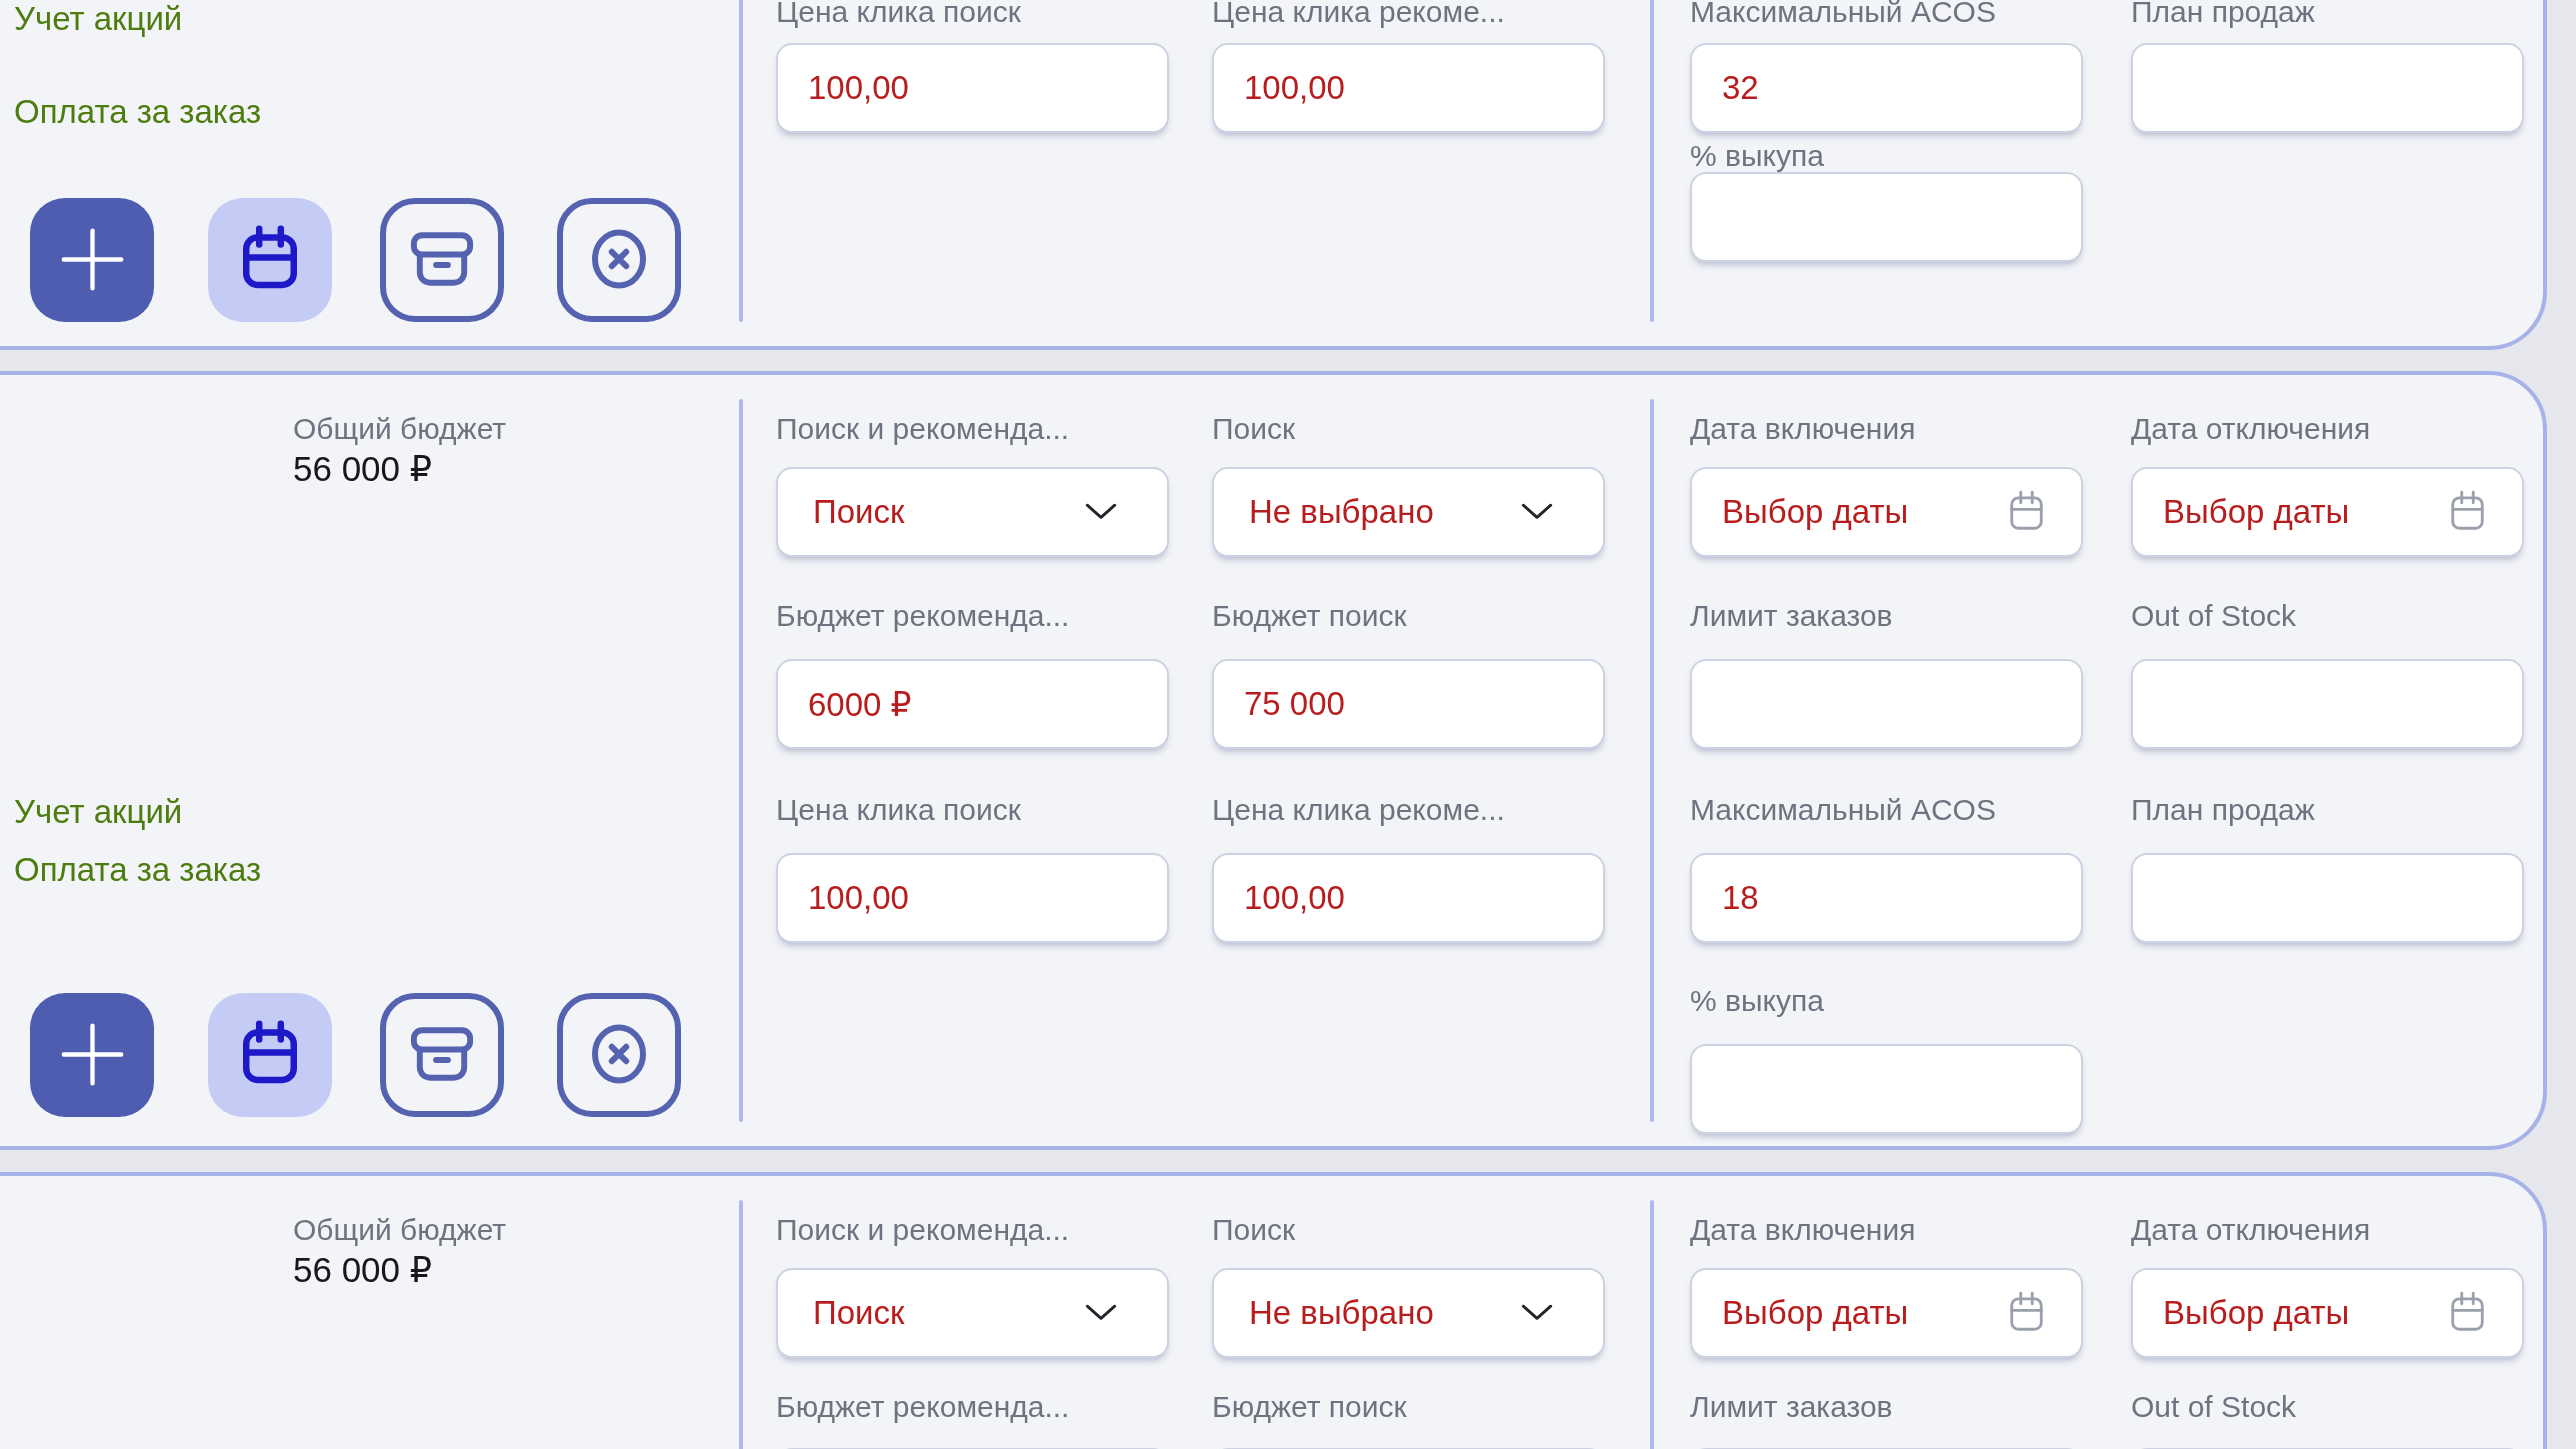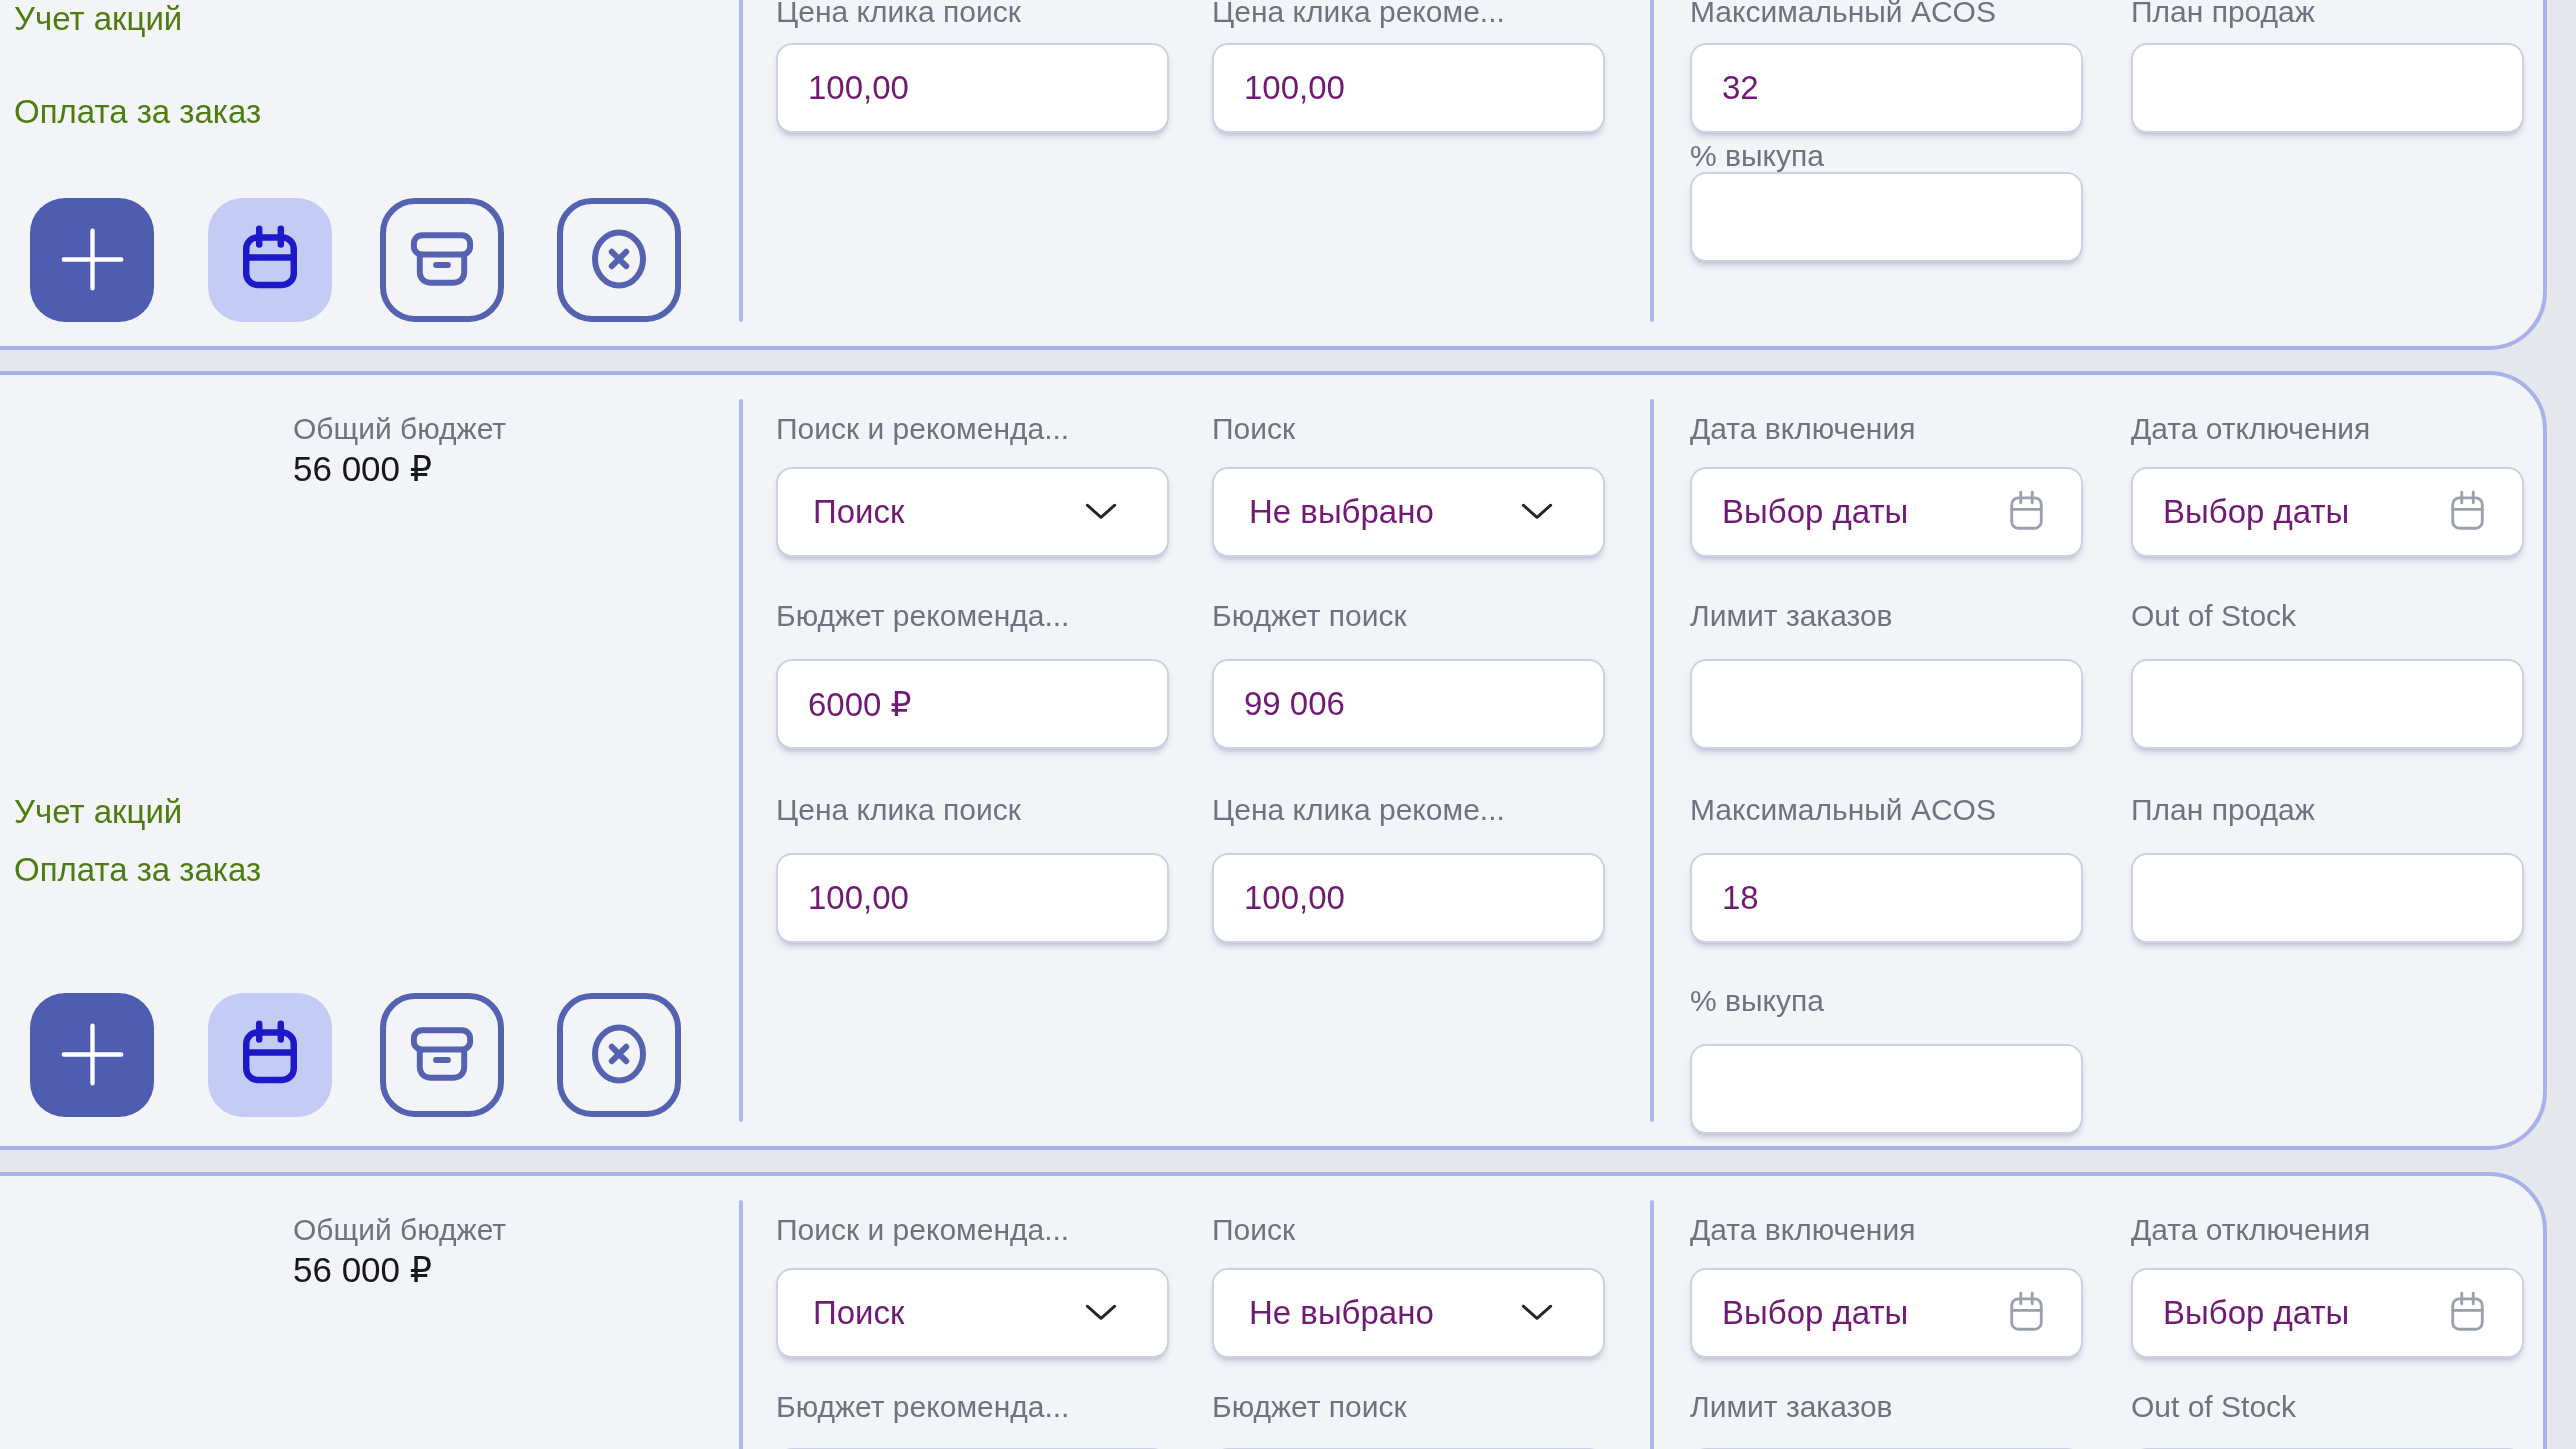--- a/index.html
+++ b/index.html
@@ -30,21 +30,21 @@
   .c-ma   { left:841px; }
   .c-mb   { left:1277px; }
   .c-ra   { left:1755px; }
   .c-rb   { left:2196px; }
 
   
   .ctl { position:absolute; width:393px; height:90px; background:#ffffff;
          border:2.1px solid #cdd1e1; border-radius:16px;
          box-shadow:0 4.8px 7.4px -3.7px rgba(123,130,165,.55);
          display:flex; align-items:center; cursor:pointer; }
-  .ctl .cval { font-size:33px; color:#701a75; padding-left:30px; white-space:nowrap; }
+  .ctl .cval { font-size:33px; color:#b91c1c; padding-left:30px; white-space:nowrap; }
   .ctl--select .cval { padding-left:35px; }
   .chev  { position:absolute; right:49px; top:50%; transform:translateY(-50%); }
   .calsm { position:absolute; right:34px; top:50%; transform:translateY(-50%); }
 
   
   .r1l { top:36px; }  .r1c { top:92px; }
   .r2l { top:223px; } .r2c { top:284px; }
   .r3l { top:417px; } .r3c { top:478px; }
   .r4l { top:608px; } .r4c { top:669px; }
   .budget-lbl { top:36px; } .budget-val { top:73px; }
@@ -228,21 +228,21 @@
       </span>
     </div>
 
     <div class="lbl c-ma r2l">Бюджет рекоменда...</div>
     <div class="ctl c-ma r2c">
       <span class="cval">6000 ₽</span>
     </div>
 
     <div class="lbl c-mb r2l">Бюджет поиск</div>
     <div class="ctl c-mb r2c">
-      <span class="cval">99 006</span>
+      <span class="cval">75 000</span>
     </div>
 
     <div class="lbl c-ra r2l">Лимит заказов</div>
     <div class="ctl c-ra r2c">
       <span class="cval"></span>
     </div>
 
     <div class="lbl c-rb r2l">Out of Stock</div>
     <div class="ctl c-rb r2c">
       <span class="cval"></span>

